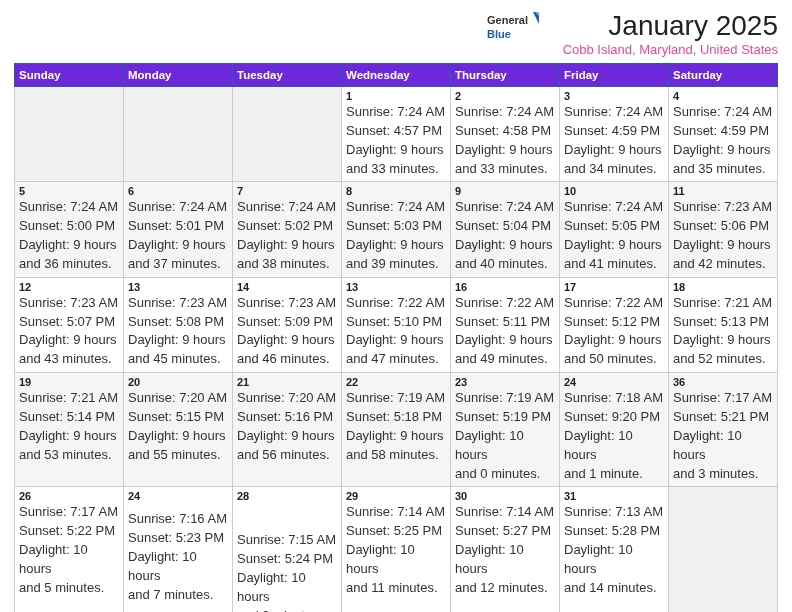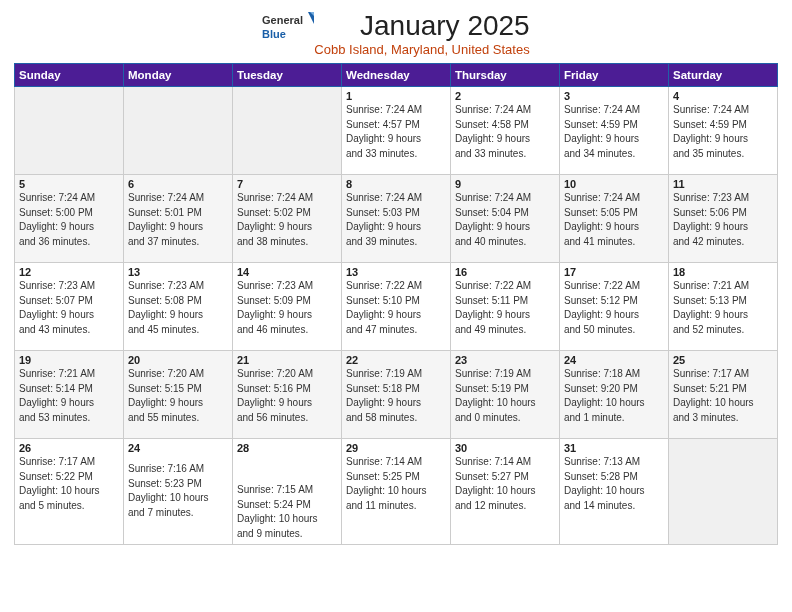--- a/index.html
+++ b/index.html
@@ -11,48 +11,49 @@
       overflow: hidden;
     }
     .page {
       width: 792px;
       height: 612px;
       background: #fff;
       padding: 10px 14px 8px 14px;
     }
     .header {
       display: flex;
-      justify-content: center;
+      justify-content: flex-end;
       align-items: flex-start;
       margin-bottom: 6px;
     }
     .logo {
       display: flex;
       align-items: center;
       gap: 4px;
     }
     .title-block {
       text-align: right;
+      margin-left: 24px;
     }
     .month-title {
       font-size: 28px;
       font-weight: normal;
       color: #222;
     }
     .location {
       font-size: 13px;
-      color: #c2410c;
+      color: #ec4899;
     }
     .calendar {
       width: 100%;
       border-collapse: collapse;
       table-layout: fixed;
     }
     .calendar thead th {
-      background: #4c1d95;
+      background: #6d28d9;
       color: #fff;
       font-size: 11.5px;
       font-weight: bold;
       padding: 5px 4px;
       text-align: left;
       border: 1px solid #2060a8;
     }
     .calendar tbody td {
       border: 1px solid #ccc;
       vertical-align: top;
@@ -66,21 +67,21 @@
       background: #f5f5f5;
     }
     .day-num {
       font-size: 11px;
       font-weight: bold;
       color: #222;
       display: block;
       margin-bottom: 1px;
     }
     .day-info {
-      font-size: 10px;
+      font-size: 13px;
       color: #333;
       line-height: 1.45;
     }
     td.empty {
       background: #f0f0f0 !important;
     }
   </style>
 </head>
 <body>
 
@@ -285,21 +286,21 @@
 and 0 minutes.</div>
           </td>
           <td>
             <span class="day-num">24</span>
             <div class="day-info" style="white-space: pre-line;">Sunrise: 7:18 AM
 Sunset: 9:20 PM
 Daylight: 10 hours
 and 1 minute.</div>
           </td>
           <td>
-            <span class="day-num">25</span>
+            <span class="day-num">36</span>
             <div class="day-info" style="white-space: pre-line;">Sunrise: 7:17 AM
 Sunset: 5:21 PM
 Daylight: 10 hours
 and 3 minutes.</div>
           </td>
         </tr>
         <tr>
           <td>
             <span class="day-num">26</span>
             <div class="day-info" style="white-space: pre-line;">Sunrise: 7:17 AM

